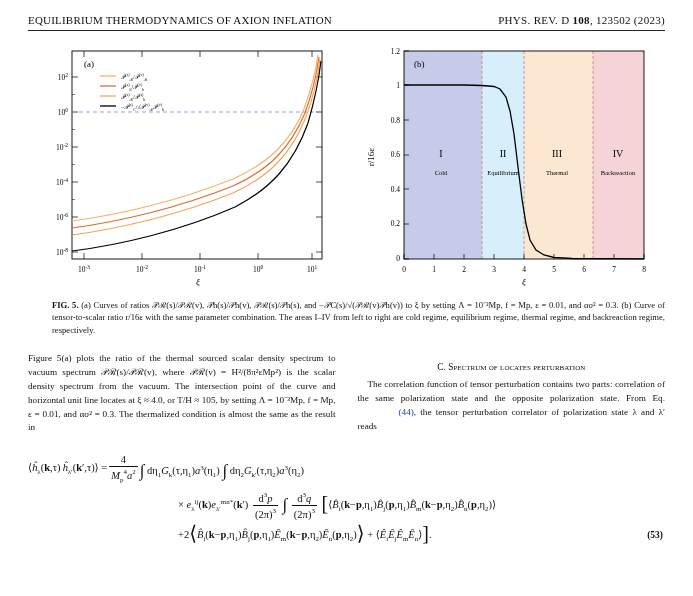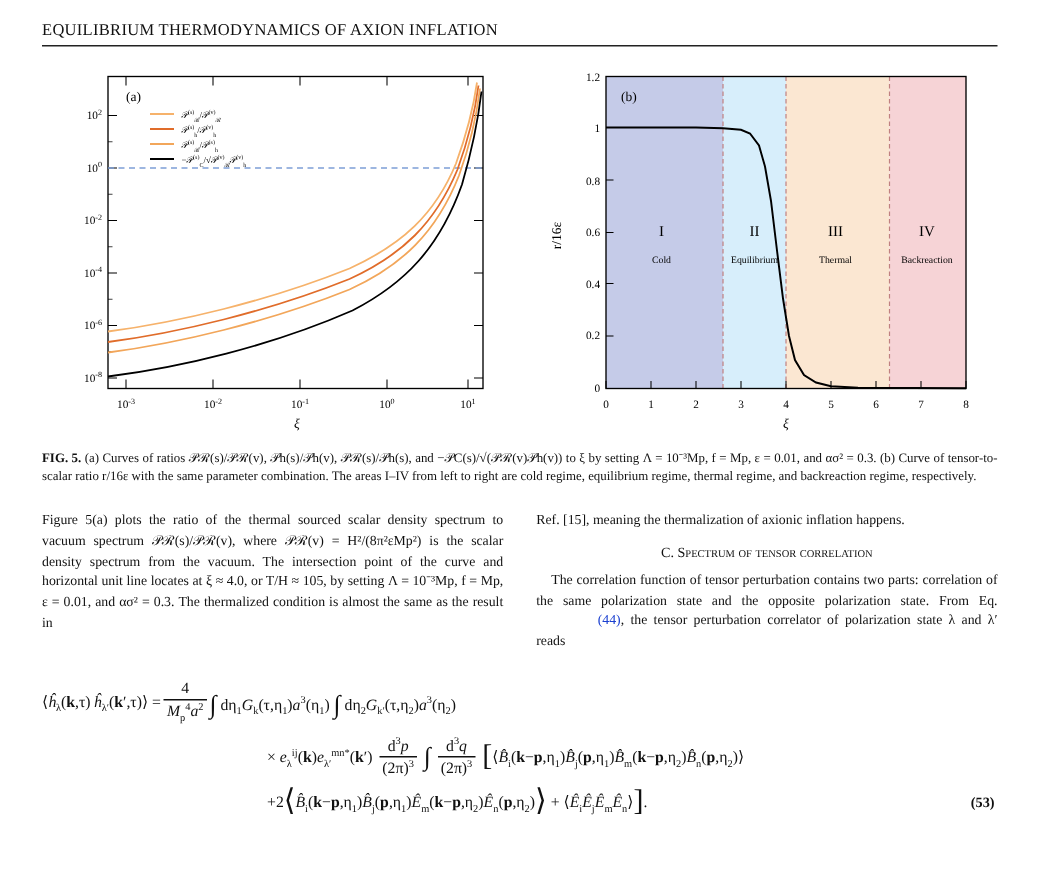--- a/index.html
+++ b/index.html
@@ -29,21 +29,21 @@
     border-bottom:1px solid #222;margin-top:4px;margin-bottom:8px;
   }
   
   .figrow{display:flex;gap:12px;justify-content:space-between;}
   .panel{position:relative;background:#fff;}
   .panelA{width:312px;height:250px;}
   .panelB{width:316px;height:250px;}
   svg{display:block;}
   
   .caption{
-    font-size:8.6px;line-height:1.45;text-align:justify;margin-top:10px;
+    font-size:8.6px;line-height:1.45;text-align:justify;margin-top:10px;margin-left:24px;
   }
   .caption b{font-weight:bold;}
   
   .cols{
     display:flex;gap:22px;margin-top:16px;
   }
   .col{width:320px;font-size:9.2px;line-height:1.5;text-align:justify;}
   .col p{margin:0 0 4px 0;text-indent:10px;}
   .col p.noind{text-indent:0;}
   .secthead{
@@ -67,20 +67,23 @@
   .eqrow2,.eqrow3{margin-top:7px;padding-left:150px;}
   .eqrow3{margin-top:7px;}
 </style>
 </head>
 <body>
 
 <div class="page">
 
   <div class="runhead">
     <div class="left">EQUILIBRIUM THERMODYNAMICS OF AXION INFLATION</div>
+    <div class="right">
+      <span>PHYS. REV. D </span><b>108</b><span>, 123502 (2023)</span>
+    </div>
   </div>
   <div class="rule"></div>
 
   <div class="figrow">
 
     <div class="panel panelA">
       <svg width="312" height="250" viewBox="0 0 312 250">
 
         <rect x="44" y="12" width="250" height="208" fill="#ffffff" stroke="#000" stroke-width="0.9"></rect>
 
@@ -238,25 +241,24 @@
     <b>FIG. 5.</b>
     <span>(a) Curves of ratios 𝒫ℛ(s)/𝒫ℛ(v), 𝒫h(s)/𝒫h(v), 𝒫ℛ(s)/𝒫h(s), and −𝒫C(s)/√(𝒫ℛ(v)𝒫h(v)) to ξ by setting Λ = 10⁻³Mp, f = Mp, ε = 0.01, and ασ² = 0.3. (b) Curve of tensor-to-scalar ratio r/16ε with the same parameter combination. The areas I–IV from left to right are cold regime, equilibrium regime, thermal regime, and backreaction regime, respectively.</span>
   </div>
 
   <div class="cols">
     <div class="col">
       <p class="noind"><span>Figure 5(a) plots the ratio of the thermal sourced scalar density spectrum to vacuum spectrum </span><span>𝒫ℛ(s)/𝒫ℛ(v)</span><span>, where </span><span>𝒫ℛ(v) = H²/(8π²εMp²)</span><span> is the scalar density spectrum from the vacuum. The intersection point of the curve and horizontal unit line locates at ξ ≈ 4.0, or T/H ≈ 105, by setting Λ = 10⁻³Mp, f = Mp, ε = 0.01, and ασ² = 0.3. The thermalized condition is almost the same as the result in</span></p>
     </div>
 
     <div class="col">
-      <p class="noind"><span>Ref. [15], meaning the thermalization of axionic inflation happens.</span></p>
 
       <div class="secthead">
         <span>C.</span>
-        <span class="t">Spectrum of tensor correlation</span>
+        <span class="t">Spectrum of locates perturbation</span>
       </div>
 
       <p><span>The correlation function of tensor perturbation contains two parts: correlation of the same polarization state and the opposite polarization state. From Eq. </span><a class="ref" href="#">(44)</a><span>, the tensor perturbation correlator of polarization state λ and λ′ reads</span></p>
     </div>
   </div>
 
   <div class="eqwrap">
     <div class="eqline">
       <span>
         ⟨<span class="ital">ĥ</span><sub>λ</sub>(<b>k</b>,τ) <span class="ital">ĥ</span><sub>λ′</sub>(<b>k</b>′,τ)⟩&nbsp;=

